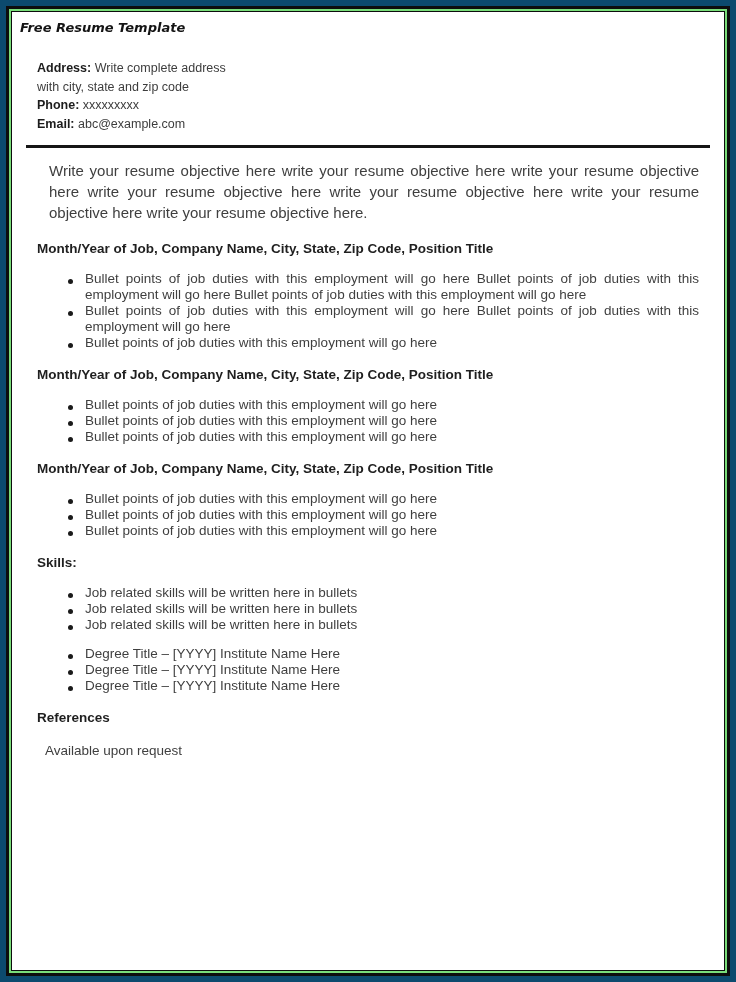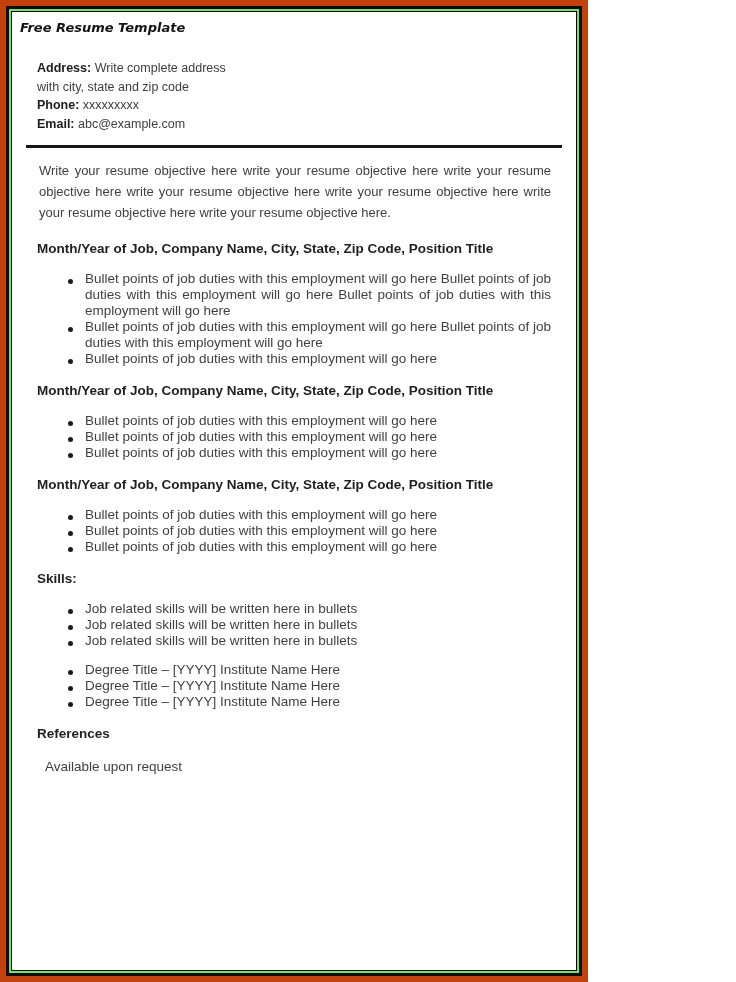--- a/index.html
+++ b/index.html
@@ -2,23 +2,23 @@
 <html><head>
 <meta charset="utf-8">
 <style>
   * { margin: 0; padding: 0; box-sizing: border-box; }
   html, body { width: 736px; }
   body {
     font-family: "Liberation Sans", "DejaVu Sans", sans-serif;
     background: #ffffff;
   }
   .frame-outer {
-    width: 588px;
+    width: 736px;
     height: 982px;
-    background: #c2410c;
+    background: #0c4a6e;
     padding: 6px;
   }
   .frame-mid {
     width: 100%;
     height: 100%;
     background: #79dd79;
     border: 3px solid #0d0d0d;
     padding: 2px;
   }
   .page {
@@ -69,25 +69,25 @@
     margin: 0 0 12px 0;
   }
   h3.job-title {
     font-size: 13.5px;
     line-height: 21px;
     font-weight: bold;
     color: #1f1f1f;
     margin: 0 0 12px 0;
   }
   p.body-text {
-    font-size: 13px;
+    font-size: 15px;
     line-height: 21px;
     color: #3f3f3f;
     text-align: justify;
-    margin: 0 0 15px 2px;
+    margin: 0 0 15px 12px;
   }
   ul.bullet-list {
     list-style: none;
     margin: 0 0 13px 0;
   }
   ul.bullet-list li {
     position: relative;
     padding-left: 48px;
     font-size: 13.5px;
     line-height: 16px;

